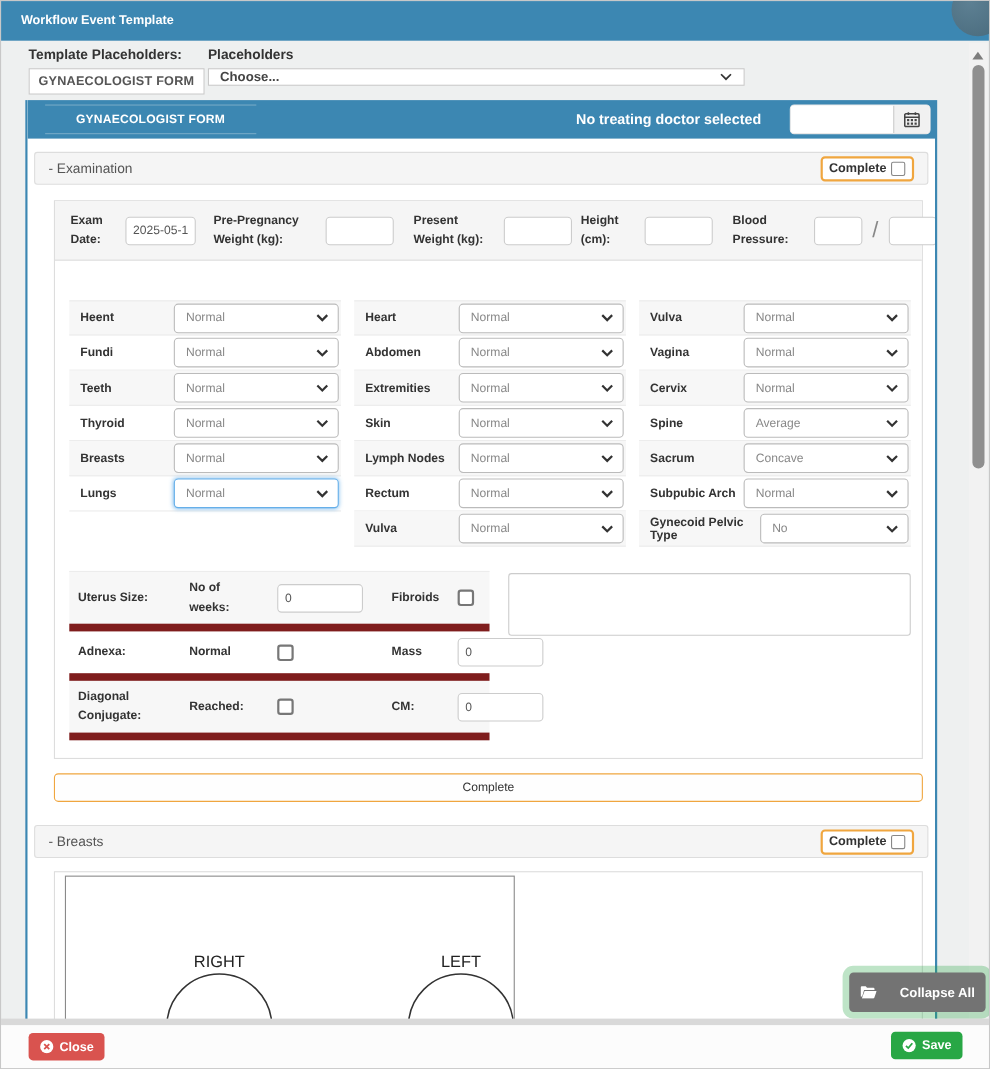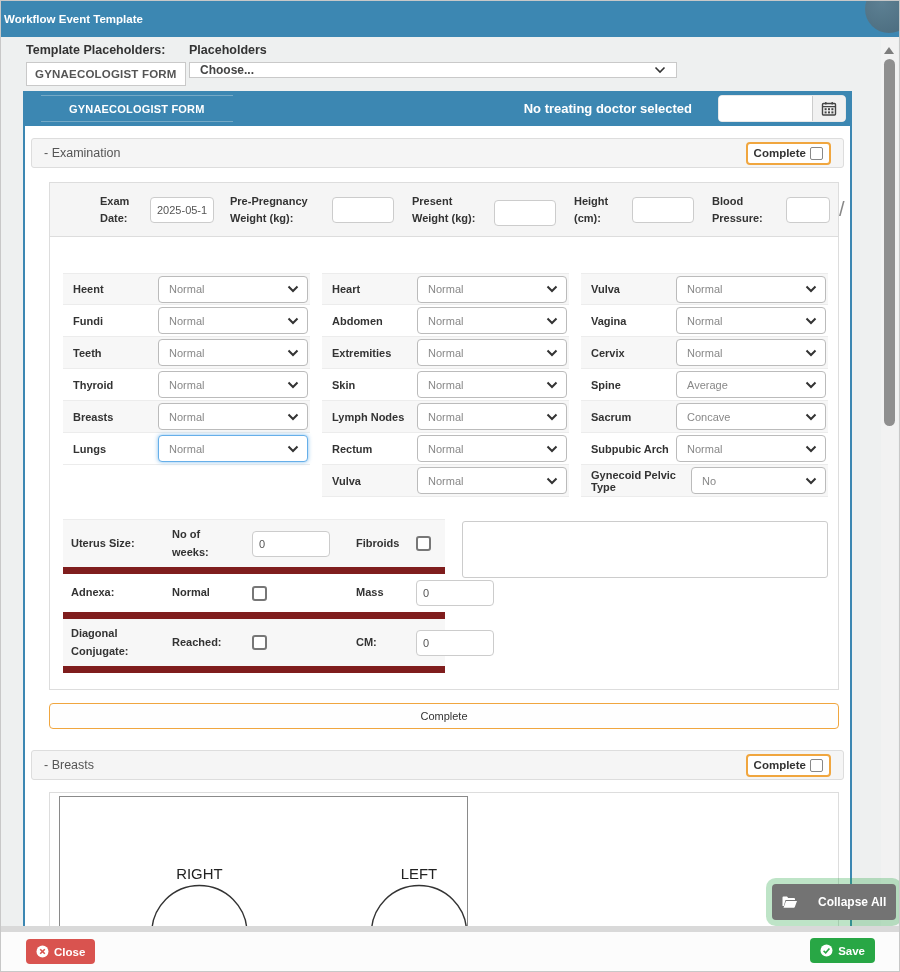--- a/index.html
+++ b/index.html
@@ -8,21 +8,21 @@
     font-family:"Liberation Sans", sans-serif;
     background:#eef0f0;
     position:relative;
     overflow:hidden;
     border:1px solid #c8c8c8;
   }
   
   .titlebar {
     position:absolute; top:0; left:0; right:0; height:36px;
     background:#3c87b2; color:#fff; display:flex; align-items:center;
-    padding-left:3px; font-size:11.5px; font-weight:bold;
+    padding-left:18px; font-size:11.5px; font-weight:bold;
   }
   .corner-circle {
     position:absolute; top:-16px; right:-14px; width:48px; height:48px;
     border-radius:50%; background:radial-gradient(circle at 35% 35%, #5d8093, #48697b);
   }
   
   .top-form { position:absolute; top:42px; left:25px; right:49px; }
   .top-labels { display:flex; font-size:12.5px; font-weight:bold; color:#333; }
   .top-labels .lbl1 { width:163px; }
   .top-inputs { display:flex; margin-top:5px; }
@@ -209,28 +209,28 @@
       <div class="complete-btn">
         <span>Complete</span>
         <div class="checkbox"></div>
       </div>
     </div>
 
     <div class="exam-box">
 
       <div class="vitals-row">
         <div class="vital" style="margin-right:16px;">
-          <span class="vlabel" style="width:42px;margin-left:36px;">Exam Date:</span>
+          <span class="vlabel" style="width:42px;">Exam Date:</span>
           <input class="small-input" style="width: 64px; margin-left: 8px;" value="2025-05-14">
         </div>
         <div class="vital" style="margin-right:18px;">
           <span class="vlabel" style="width:96px;">Pre-Pregnancy Weight (kg):</span>
           <input class="small-input" style="width: 62px; margin-left: 6px;" value="">
         </div>
-        <div class="vital" style="margin-right:18px;align-items:flex-end;">
+        <div class="vital" style="margin-right:8px;">
           <span class="vlabel" style="width:76px;">Present Weight (kg):</span>
           <input class="small-input" style="width: 62px; margin-left: 6px;" value="">
         </div>
         <div class="vital" style="margin-right:18px;">
           <span class="vlabel" style="width:52px;">Height (cm):</span>
           <input class="small-input" style="width: 62px; margin-left: 6px;" value="">
         </div>
         <div class="vital">
           <span class="vlabel" style="width:62px;">Blood Pressure:</span>
           <input class="small-input" style="width: 44px; margin-left: 12px;" value="">

